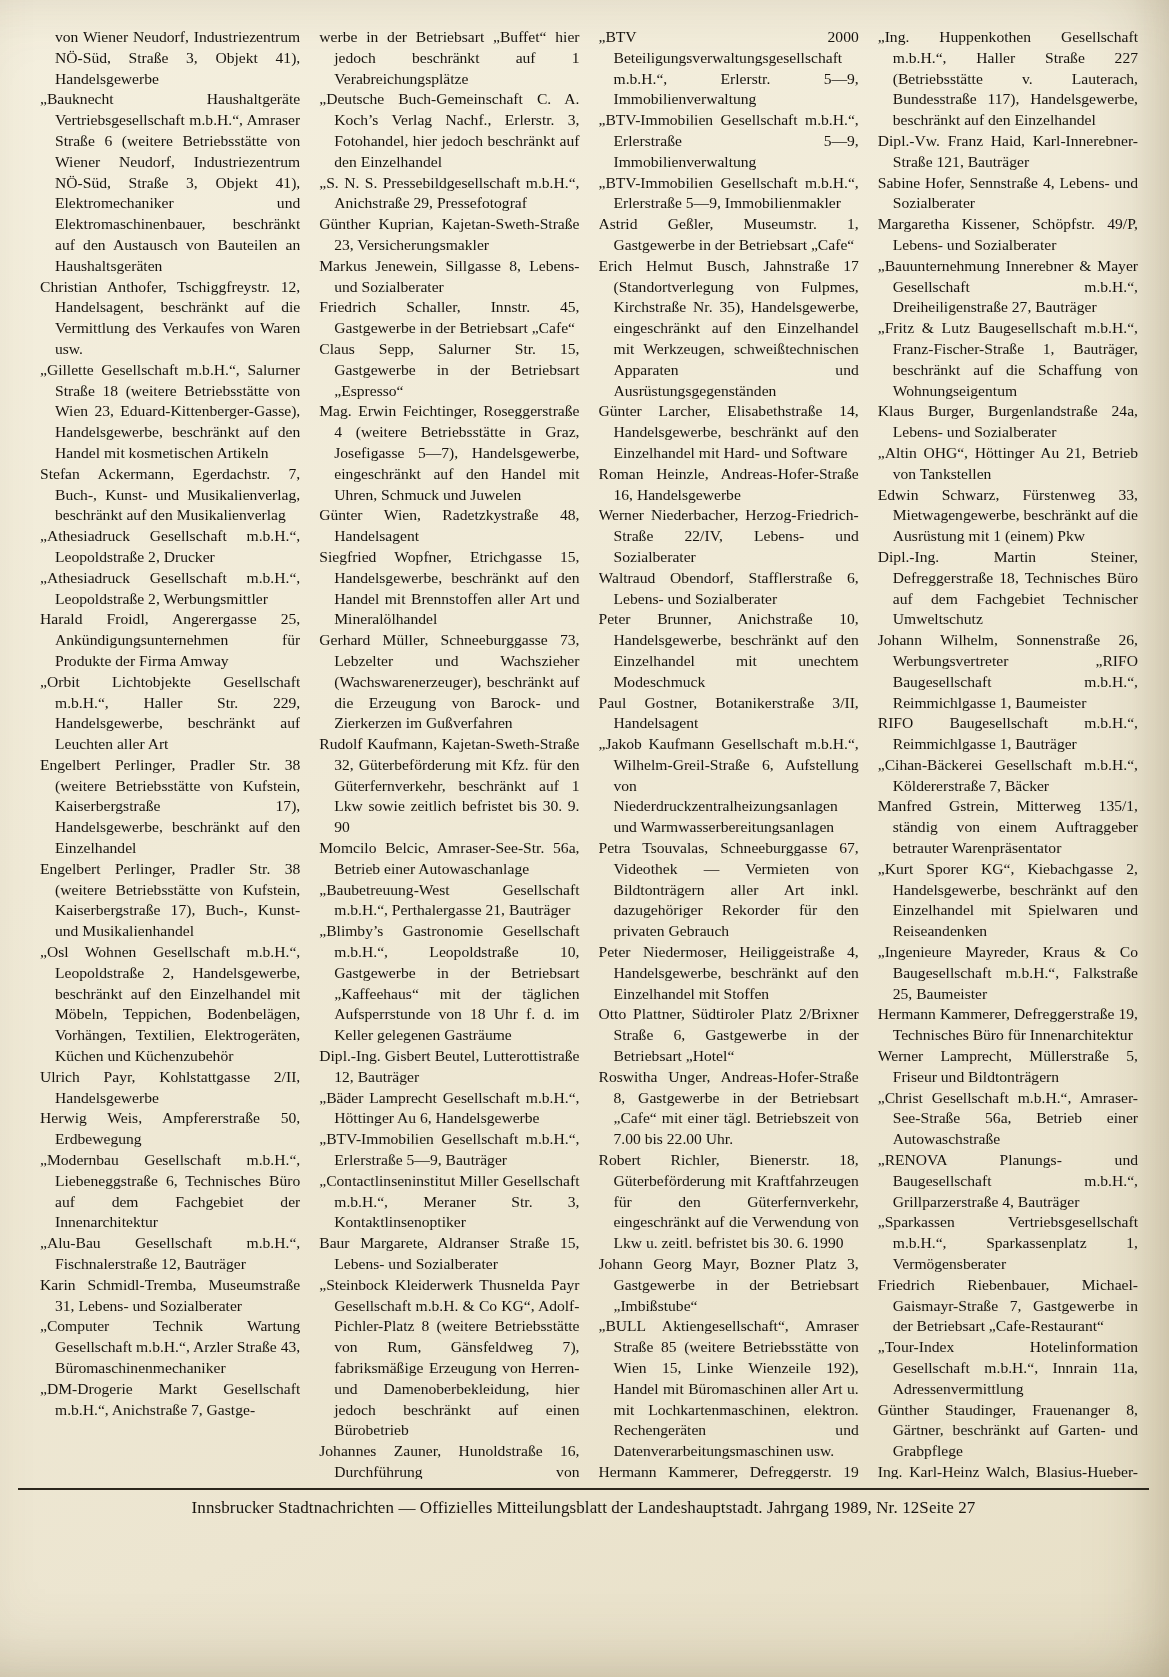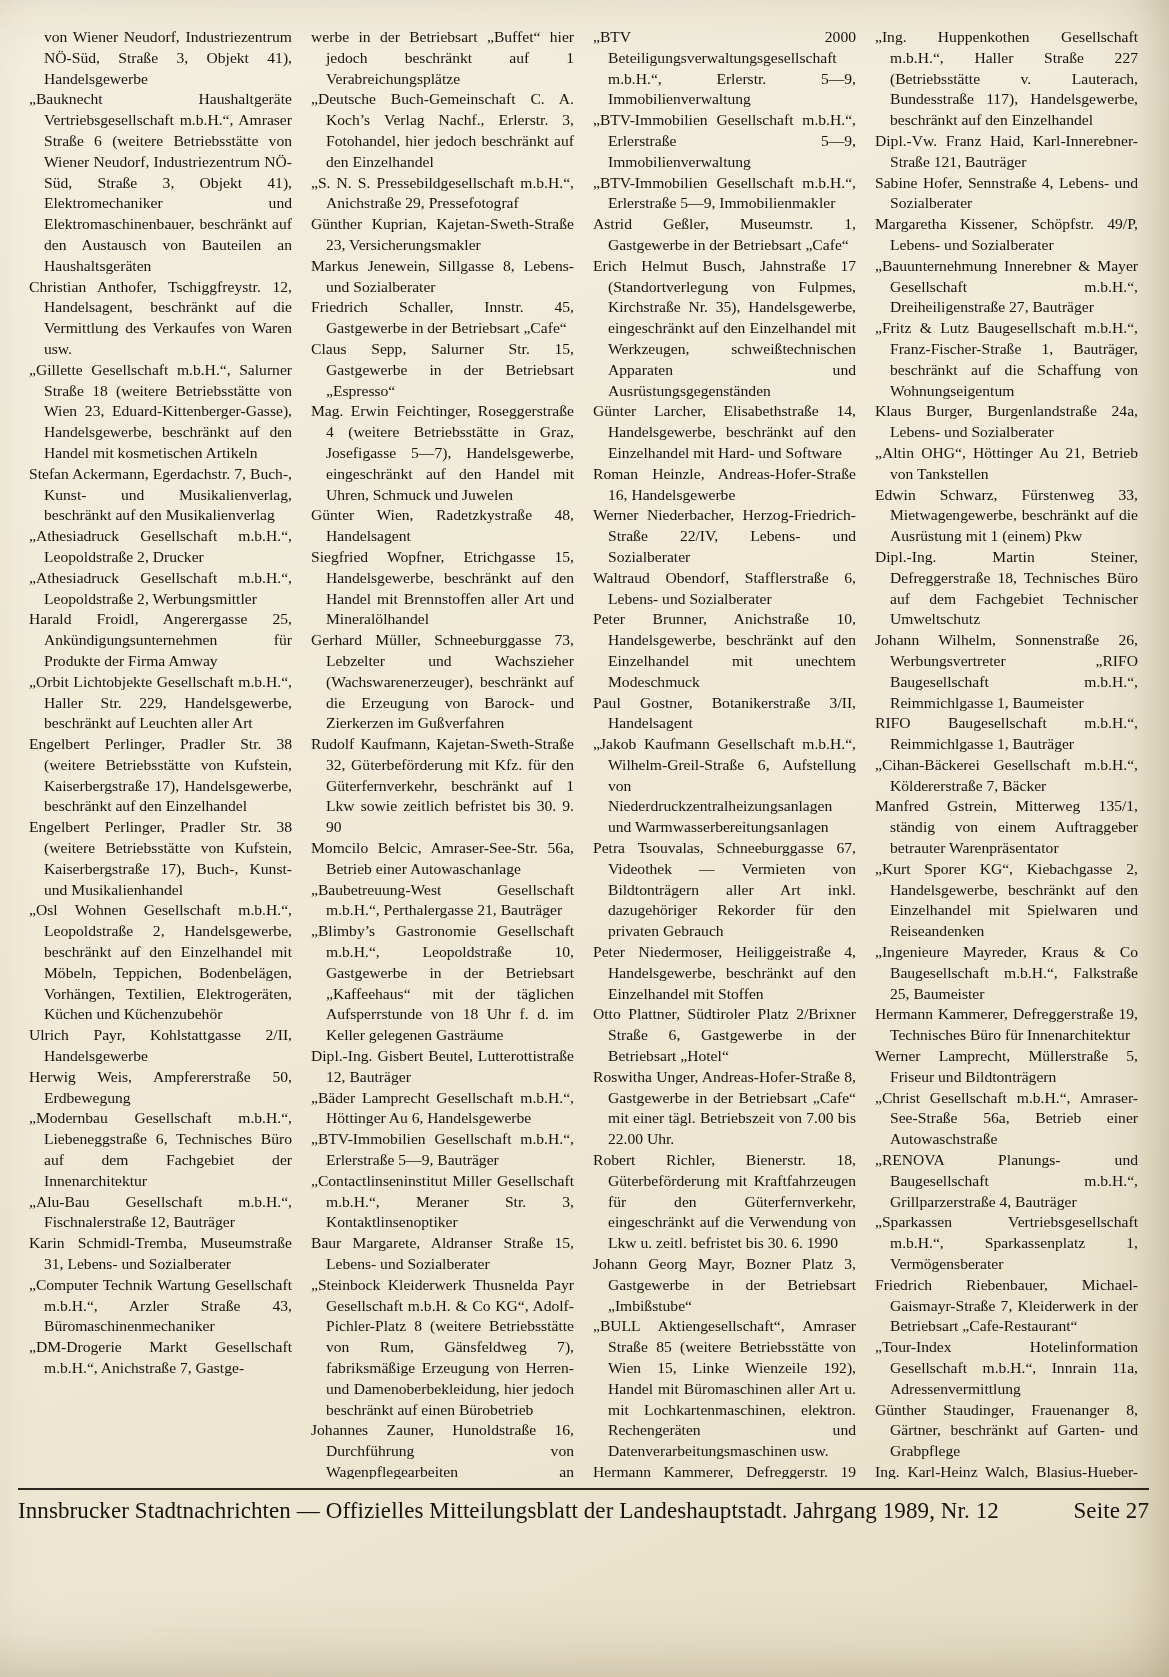--- a/index.html
+++ b/index.html
@@ -17,21 +17,21 @@
     overflow: hidden;
     box-shadow:
       inset -50px 0 80px -50px rgba(105, 88, 52, 0.35),
       inset 0 -50px 80px -50px rgba(105, 88, 52, 0.30),
       inset 0 50px 80px -60px rgba(105, 88, 52, 0.12);
   }
 
   .columns {
     position: absolute;
     top: 27px;
-    left: 29px;
+    left: 40px;
     right: 31px;
     height: 1452px;
     display: flex;
     gap: 19px;
     overflow: hidden;
     justify-content: center;
   }
 
   .col {
     flex: 1 1 0;
@@ -53,23 +53,23 @@
   .col[data-col="0"] .entry:first-child { text-indent: 0; }
 
   .footer {
     position: absolute;
     left: 18px;
     right: 20px;
     top: 1488px;
     border-top: 2px solid #2b261c;
     padding-top: 8px;
     display: flex;
-    justify-content: space-between;
+    justify-content: center;
     align-items: baseline;
-    font-size: 23px;
+    font-size: 17px;
     letter-spacing: 0.1px;
   }
 </style>
 </head>
 <body>
 
 <div class="page">
 
   <main class="columns">
     <section class="col" data-col="0">
@@ -154,21 +154,21 @@
         <p class="entry">RIFO Baugesellschaft m.b.H.“, Reimmichlgasse 1, Bauträger</p>
         <p class="entry">„Cihan-Bäckerei Gesellschaft m.b.H.“, Köldererstraße 7, Bäcker</p>
         <p class="entry">Manfred Gstrein, Mitterweg 135/1, ständig von einem Auftraggeber betrauter Warenpräsentator</p>
         <p class="entry">„Kurt Sporer KG“, Kiebachgasse 2, Handelsgewerbe, beschränkt auf den Einzelhandel mit Spielwaren und Reiseandenken</p>
         <p class="entry">„Ingenieure Mayreder, Kraus &amp; Co Baugesellschaft m.b.H.“, Falkstraße 25, Baumeister</p>
         <p class="entry">Hermann Kammerer, Defreggerstraße 19, Technisches Büro für Innenarchitektur</p>
         <p class="entry">Werner Lamprecht, Müllerstraße 5, Friseur und Bildtonträgern</p>
         <p class="entry">„Christ Gesellschaft m.b.H.“, Amraser-See-Straße 56a, Betrieb einer Autowaschstraße</p>
         <p class="entry">„RENOVA Planungs- und Baugesellschaft m.b.H.“, Grillparzerstraße 4, Bauträger</p>
         <p class="entry">„Sparkassen Vertriebsgesellschaft m.b.H.“, Sparkassenplatz 1, Vermögensberater</p>
-        <p class="entry">Friedrich Riebenbauer, Michael-Gaismayr-Straße 7, Kleiderwerk in der Betriebsart „Cafe-Restaurant“</p>
+        <p class="entry">Friedrich Riebenbauer, Michael-Gaismayr-Straße 7, Gastgewerbe in der Betriebsart „Cafe-Restaurant“</p>
         <p class="entry">„Tour-Index Hotelinformation Gesellschaft m.b.H.“, Innrain 11a, Adressenvermittlung</p>
         <p class="entry">Günther Staudinger, Frauenanger 8, Gärtner, beschränkt auf Garten- und Grabpflege</p>
         <p class="entry">Ing. Karl-Heinz Walch, Blasius-Hueber-Straße 6, Bauträger</p>
       </section>
   </main>
 
   <footer class="footer">
     <span>Innsbrucker Stadtnachrichten — Offizielles Mitteilungsblatt der Landeshauptstadt. Jahrgang 1989, Nr. 12</span>
     <span>Seite 27</span>
   </footer>

